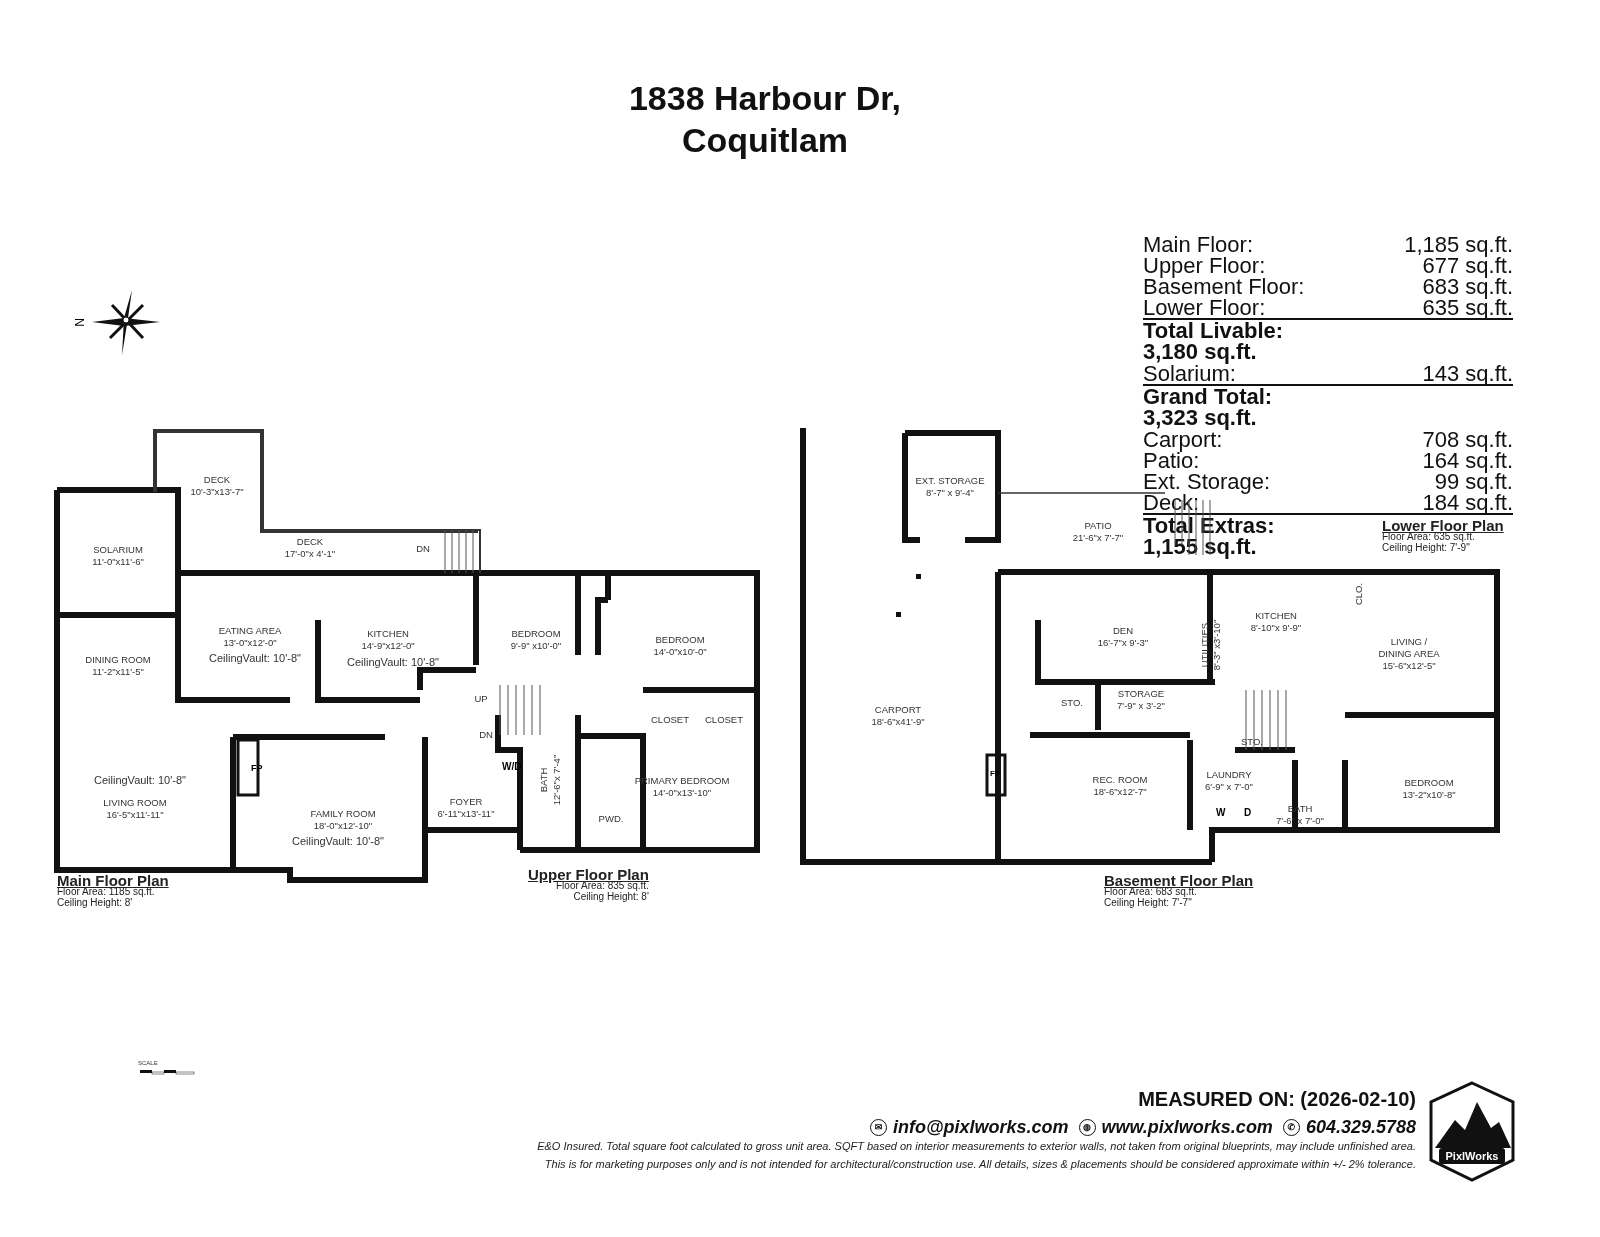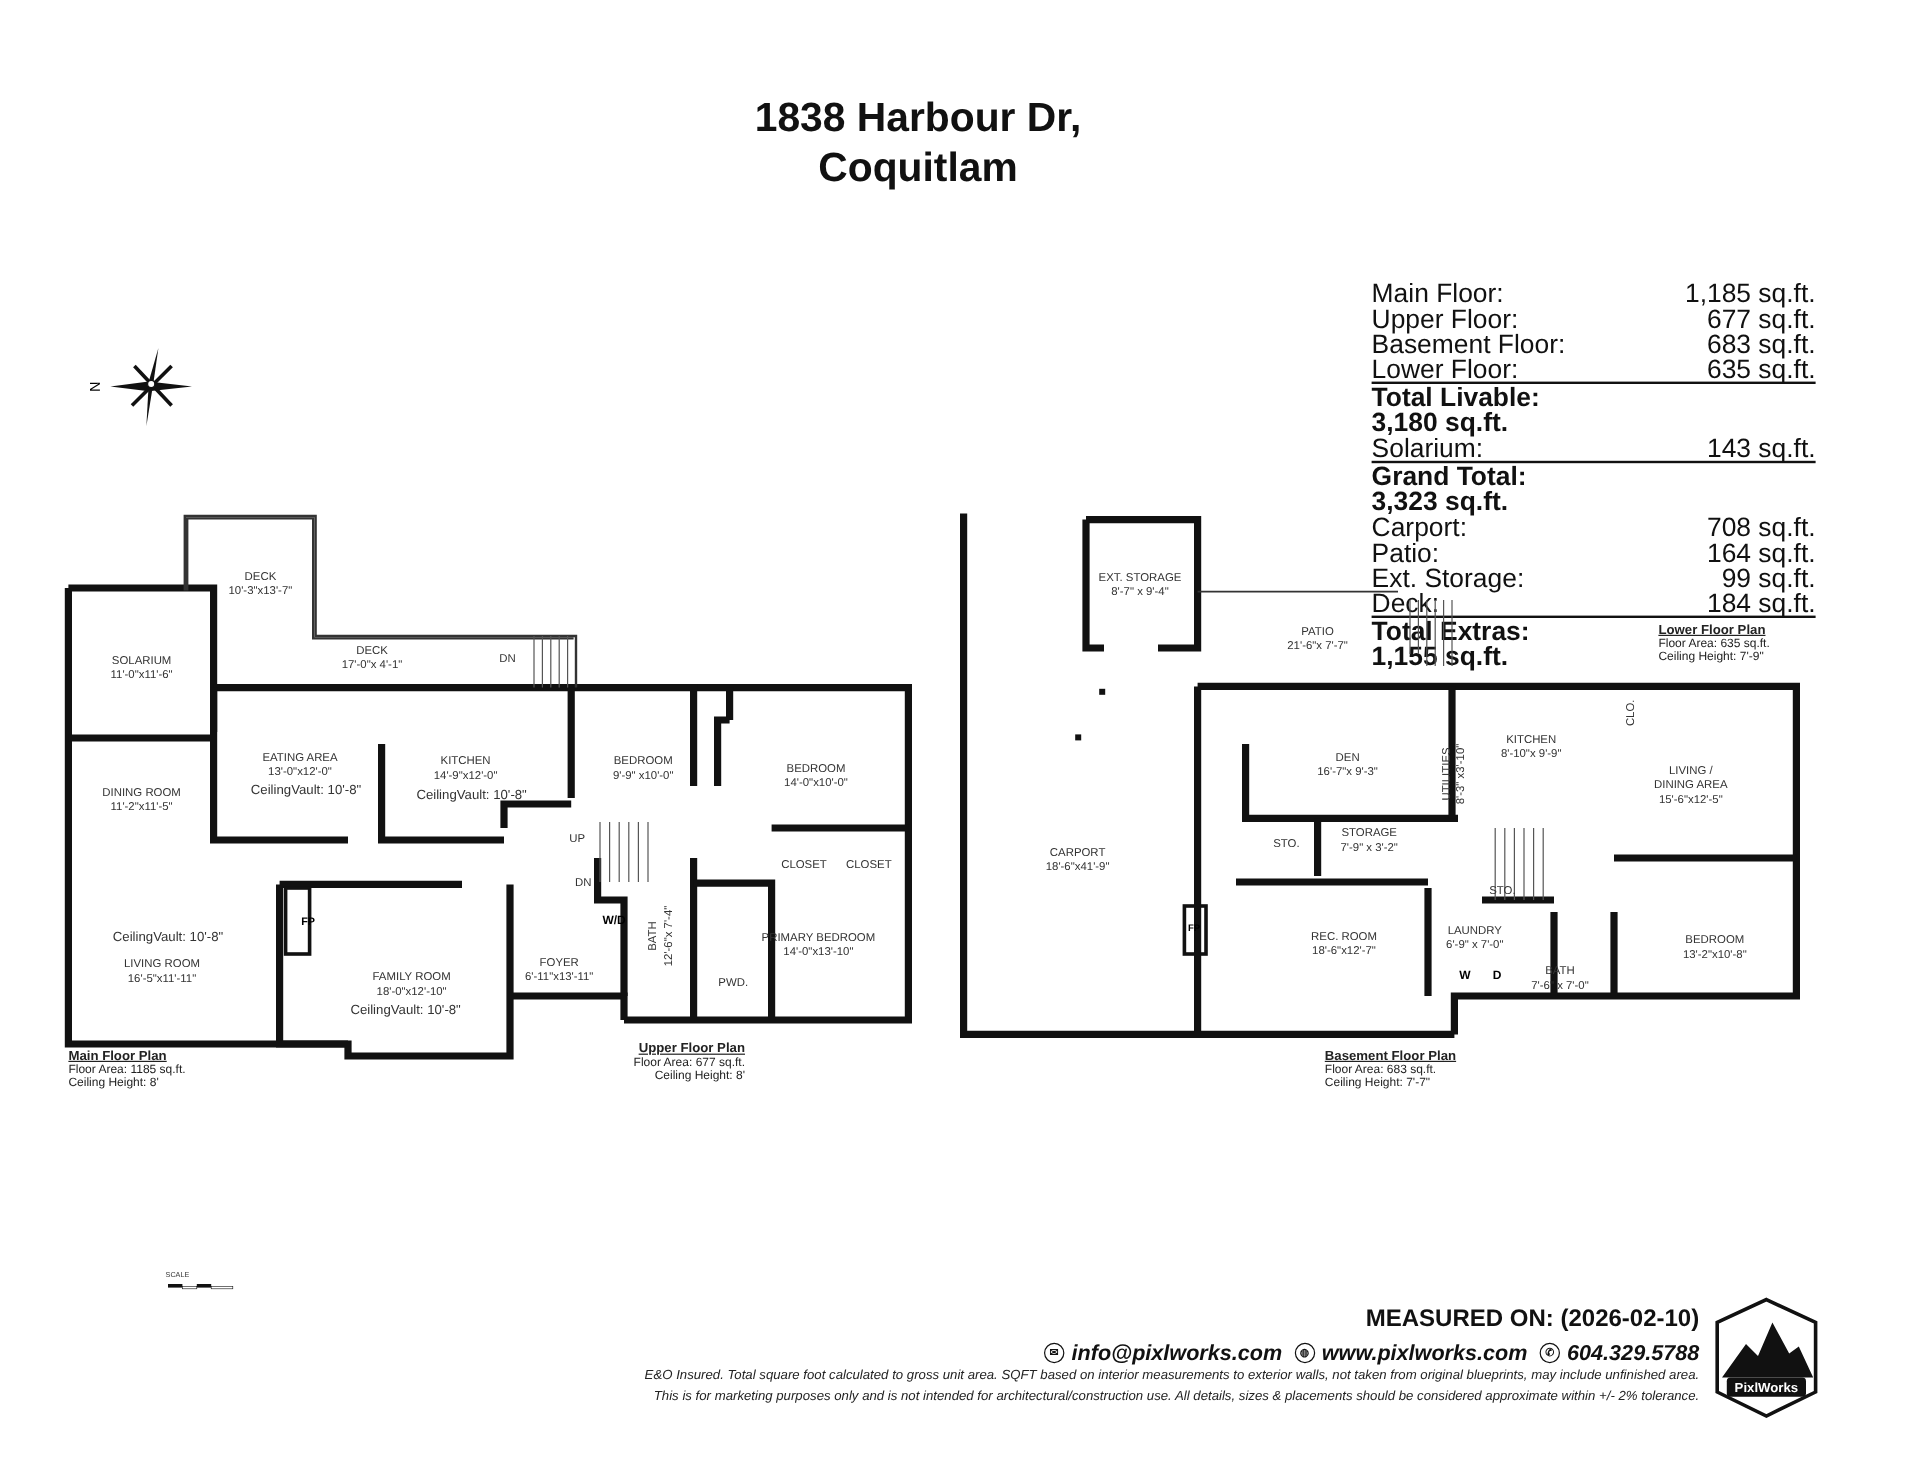--- a/index.html
+++ b/index.html
@@ -8,21 +8,21 @@
   .t1{top:78px;} .t2{top:120px;}
   .stats{position:absolute;left:1143px;top:186px;width:370px;font-size:22px;line-height:21px;margin-top:48px;}
   .srow{display:flex;justify-content:space-between;height:21px;}
   .srow.b{font-weight:bold;flex-direction:column;}
   .srow.ul{border-bottom:2px solid #111;}
   .gap{height:22px;}
   svg.plan{position:absolute;left:0;top:0;}
   .lbl{font-family:"Liberation Sans",sans-serif;font-size:9.5px;fill:#333;text-anchor:middle;}
   .lbl-big{font-size:11px;fill:#333;text-anchor:middle;}
   .plan-cap{position:absolute;font-size:10px;line-height:11px;color:#222;}
-  .plan-cap .h{font-weight:bold;text-decoration:underline;font-size:11px;}
+  .plan-cap .h{font-weight:bold;text-decoration:underline;font-size:15px;}
   .footer-measured{position:absolute;right:184px;top:1088px;font-weight:bold;font-size:20px;}
   .footer-contact{position:absolute;right:184px;top:1117px;font-weight:bold;font-style:italic;font-size:18px;display:flex;gap:10px;align-items:center;}
   .ci{display:inline-flex;align-items:center;gap:6px;}
   .circ{display:inline-block;width:15px;height:15px;border:1.5px solid #111;border-radius:50%;font-size:9px;line-height:15px;text-align:center;font-style:normal;}
   .disclaimer{position:absolute;right:184px;font-style:italic;font-size:11px;color:#222;text-align:right;margin-left:40px;}
   .d1{top:1140px;} .d2{top:1158px;}
   .logo{position:absolute;left:1425px;top:1080px;width:94px;height:104px;}
   .scale{position:absolute;left:138px;top:1060px;font-size:6px;color:#333;}
 </style>
 </head>
@@ -266,21 +266,21 @@
 
 <div class="scale">SCALE</div>
 
 <div class="plan-cap" style="left:57px;top:875px;">
   <div class="h">Main Floor Plan</div>
   <div>Floor Area: 1185 sq.ft.</div>
   <div>Ceiling Height: 8'</div>
 </div>
 <div class="plan-cap" style="left:528px;top:869px;text-align:right;">
   <div class="h">Upper Floor Plan</div>
-  <div>Floor Area: 677 sq.ft.</div>
+  <div>Floor Area: 835 sq.ft.</div>
   <div>Ceiling Height: 8'</div>
 </div>
 <div class="plan-cap" style="left:1080px;top:875px;margin-left:24px;">
   <div class="h">Basement Floor Plan</div>
   <div>Floor Area: 683 sq.ft.</div>
   <div>Ceiling Height: 7'-7"</div>
 </div>
 <div class="plan-cap" style="left:1382px;top:520px;">
   <div class="h">Lower Floor Plan</div>
   <div>Floor Area: 635 sq.ft.</div>

